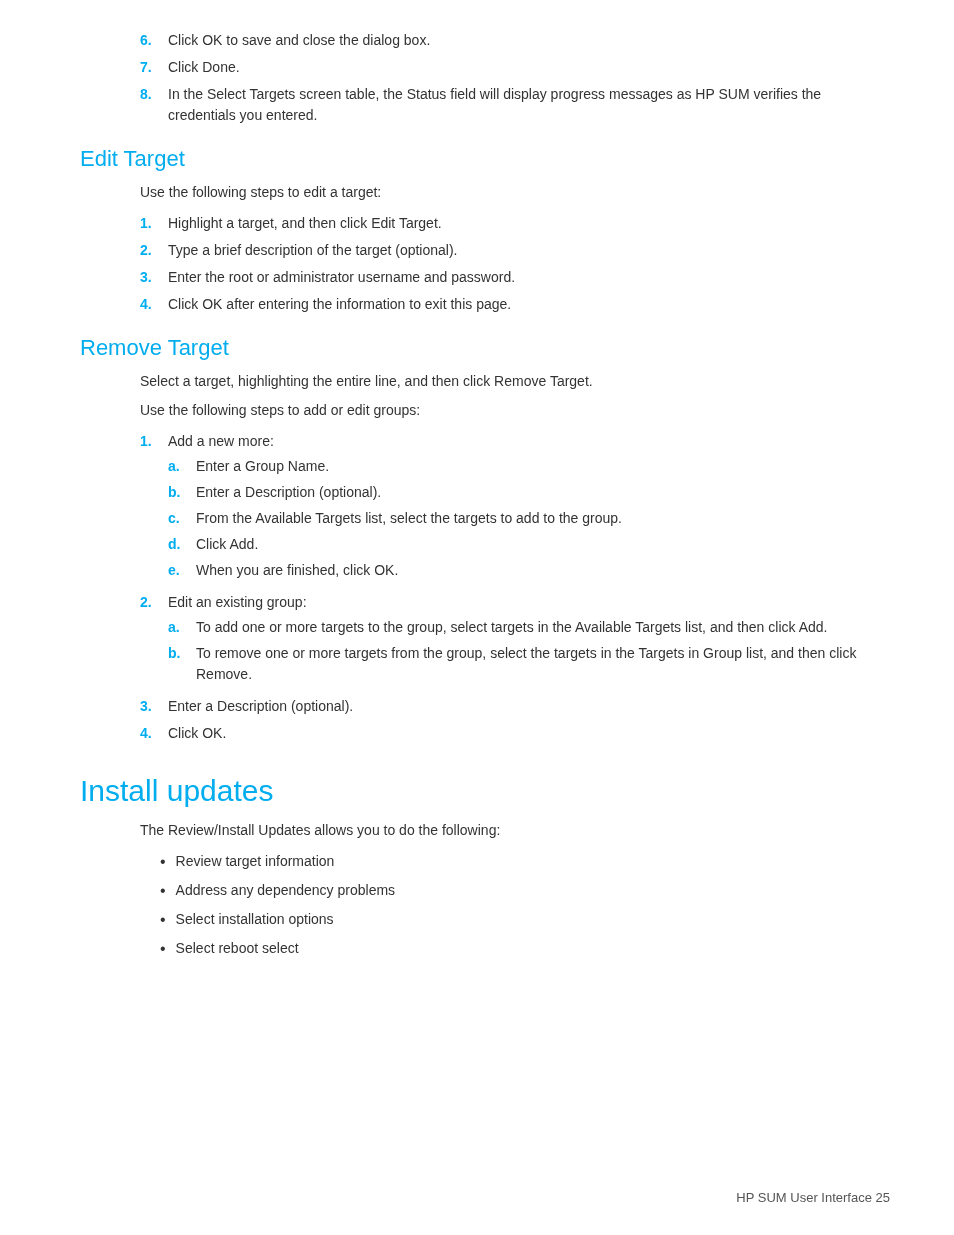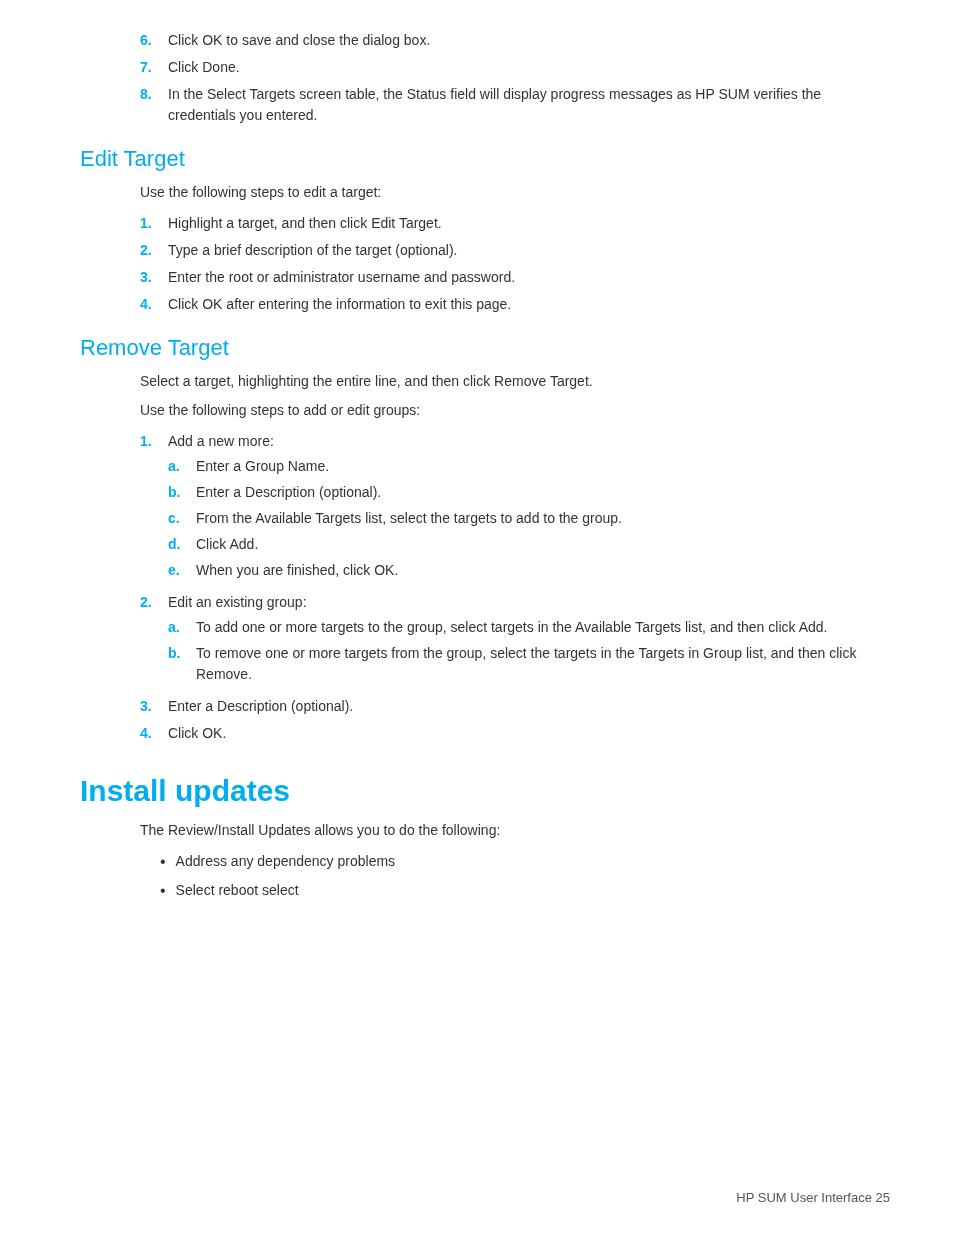--- a/index.html
+++ b/index.html
@@ -28,21 +28,21 @@
       color: #00adef;
       font-size: 22px;
       font-weight: normal;
       margin-bottom: 10px;
       margin-top: 20px;
     }
 
     .section-heading-large {
       color: #00adef;
       font-size: 30px;
-      font-weight: bold;
+      font-weight: normal;
       margin-bottom: 12px;
       margin-top: 30px;
     }
 
     .section-intro {
       margin-bottom: 10px;
       margin-left: 0px;
       line-height: 1.5;
     }
 
@@ -235,23 +235,29 @@
       </div>
     </div>
   </div>
 
   <div class="section" style="margin-top: 20px;">
     <h2 class="section-heading-large">Install updates</h2>
     <div class="indented">
       <p class="section-intro">The Review/Install Updates allows you to do the following:</p>
       <ul class="bullet-list">
         <li>
+            <span>Review target information</span>
+          </li>
+        <li>
             <span>Address any dependency problems</span>
           </li>
         <li>
+            <span>Select installation options</span>
+          </li>
+        <li>
             <span>Select reboot select</span>
           </li>
       </ul>
     </div>
   </div>
 
   <div class="page-footer">HP SUM User Interface    25</div>
 
 </div>
 

